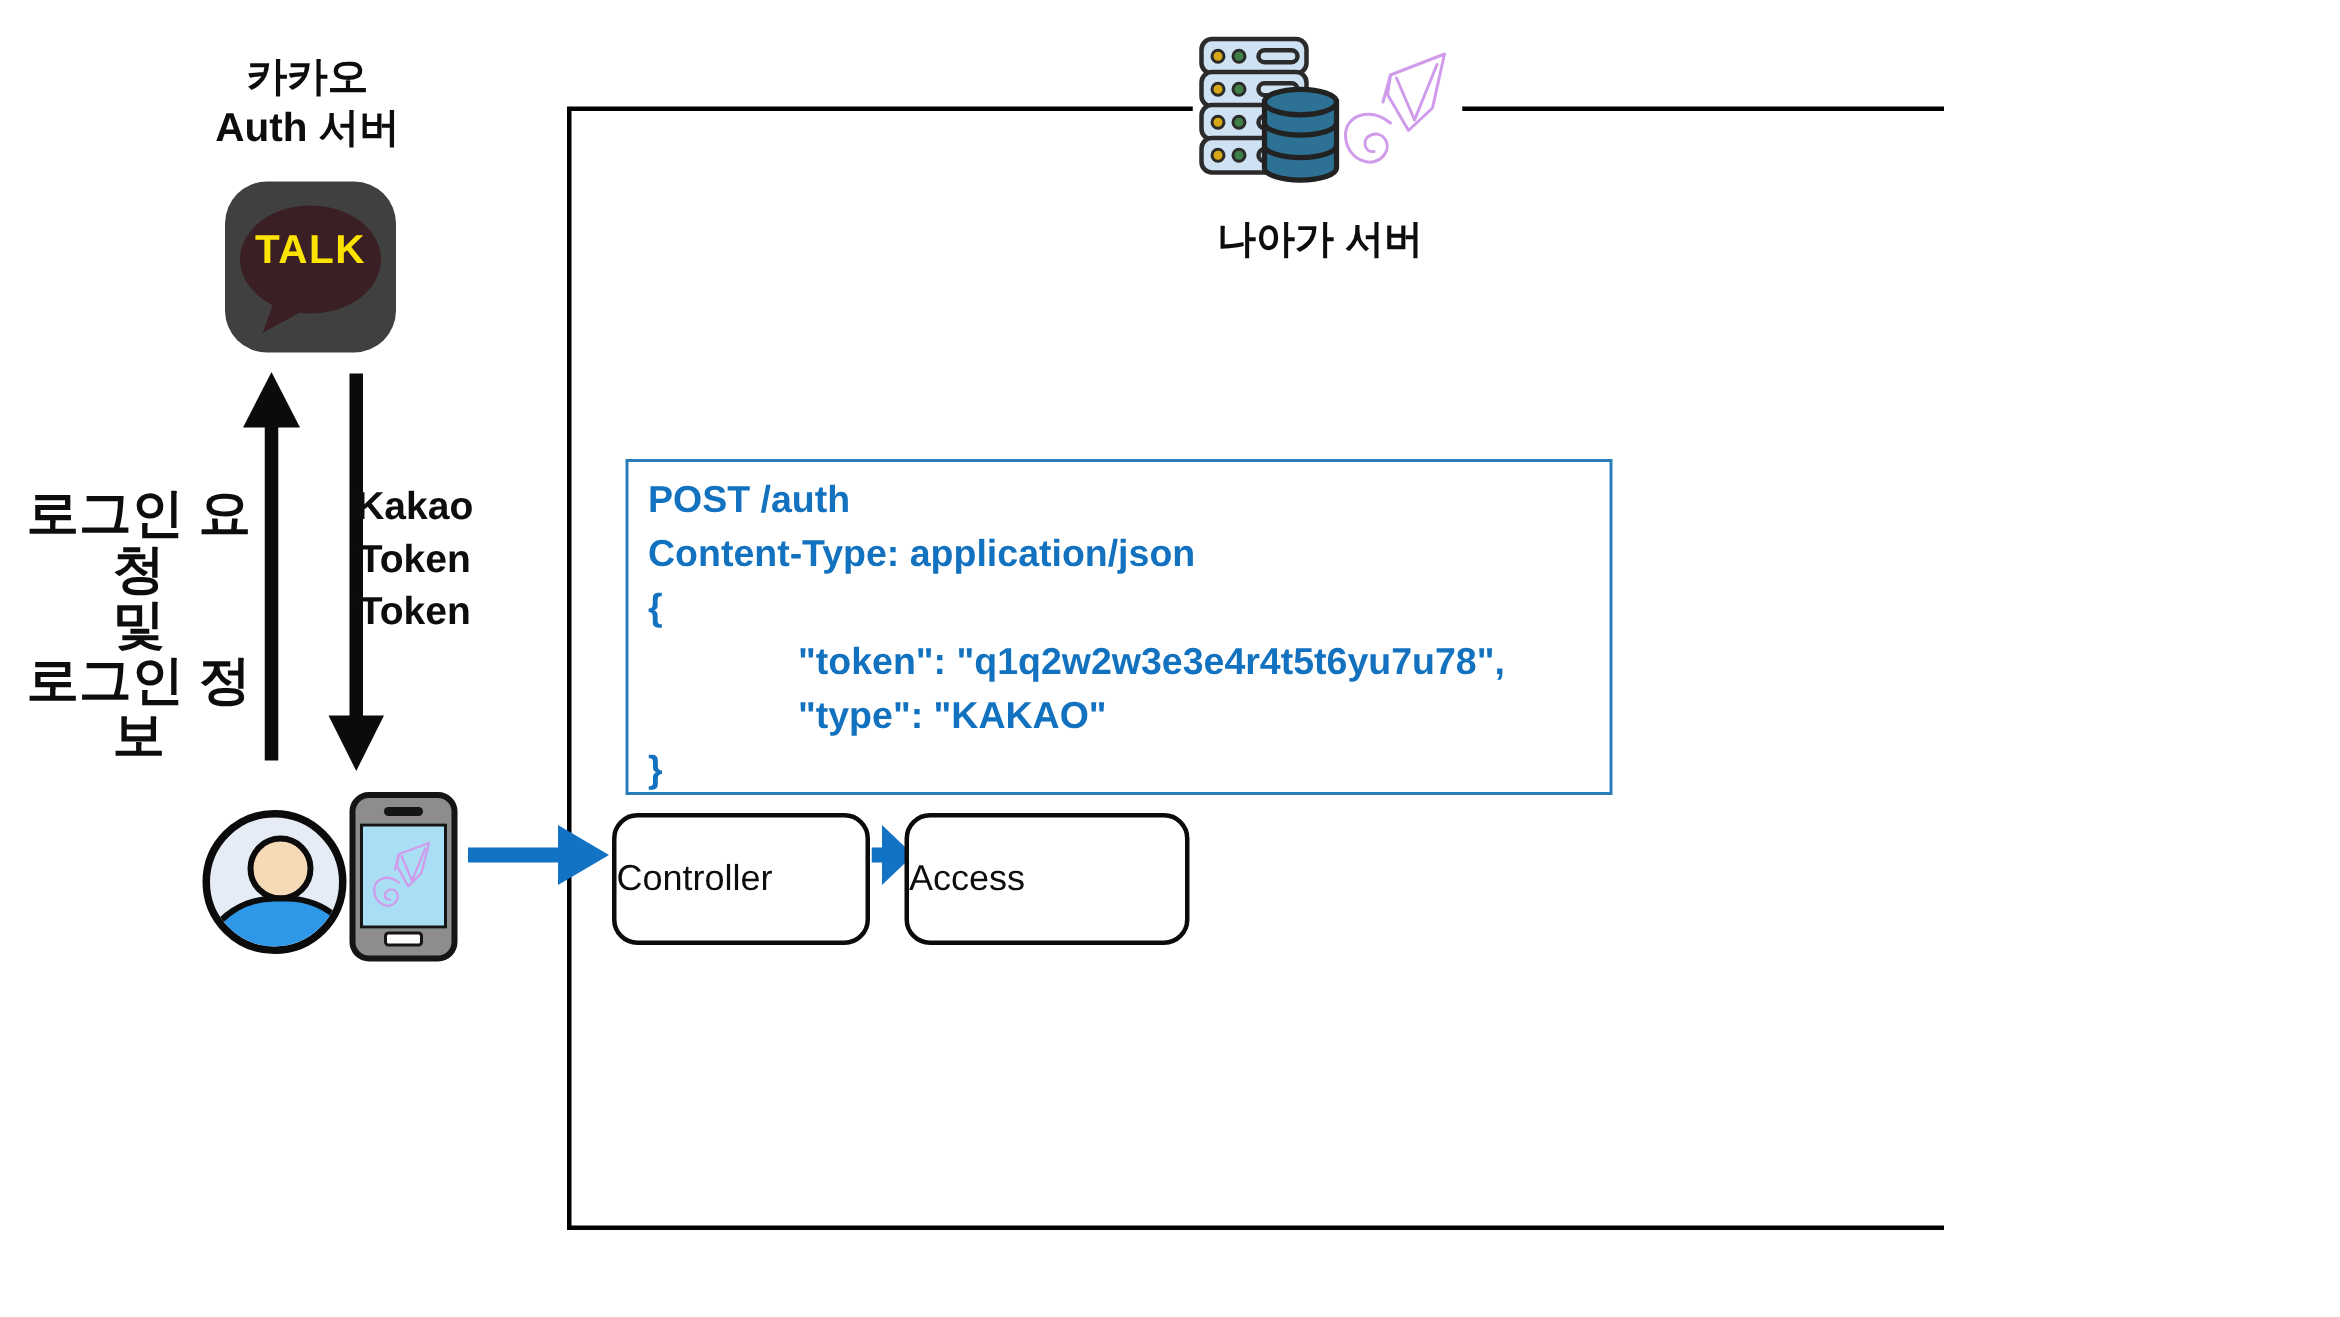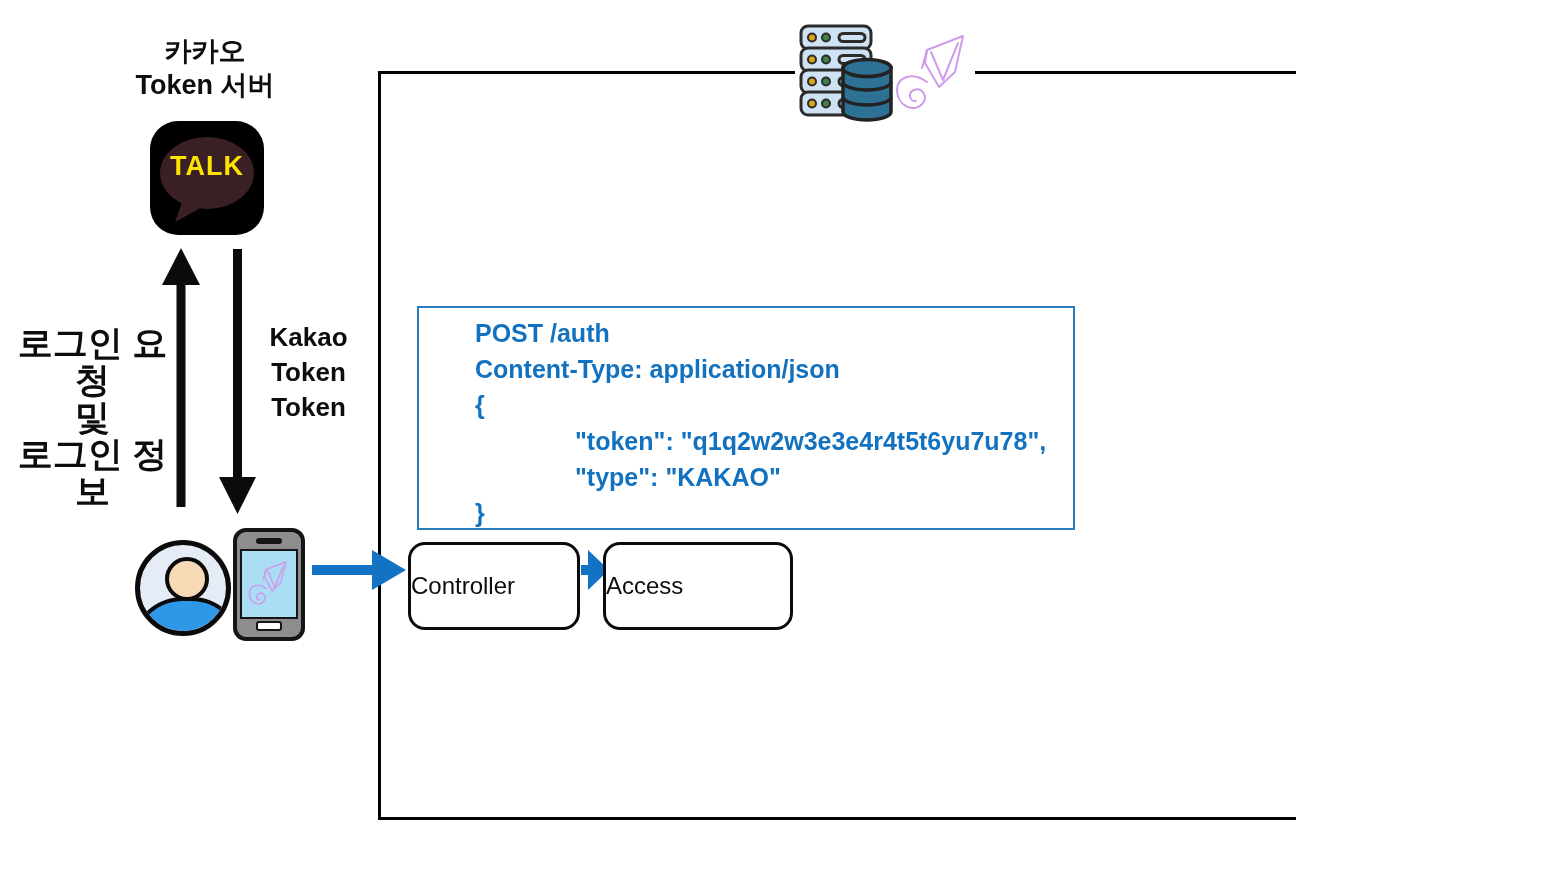--- a/index.html
+++ b/index.html
@@ -10,33 +10,33 @@
     color:#111;
   }
   .abs { position:absolute; }
   .klabel { font-weight:700; color:#0d0d0d; text-align:center; }
 
   
   .kakao-title { left:100px; top:34px; width:210px; font-size:27px; line-height:34px; }
 
   
   .kakao-icon { left:150px; top:121px; width:114px; height:114px;
-    background:#000000; border-radius:28px; }
+    background:#404040; border-radius:28px; }
   .kakao-icon svg { position:absolute; left:0; top:0; }
   .talk-text { position:absolute; left:0; top:0; width:100%; height:100%;
     display:flex; align-items:center; justify-content:center;
     padding-bottom:24px; box-sizing:border-box;
     color:#fce300; font-size:27px; font-weight:700; letter-spacing:1px; }
 
   
   .varrows { left:150px; top:244px; width:120px; height:272px; }
 
   
   .login-label { left:10px; top:324px; width:165px; font-size:35px; line-height:37px; }
-  .token-label { left:256px; top:320px; width:105px; font-size:26px; line-height:35px; }
+  .token-label { left:224px; top:320px; width:105px; font-size:26px; line-height:35px; }
 
   
   .avatar { left:135px; top:540px; width:96px; height:96px; border-radius:50%;
     background:#e6ecf6; border:5px solid #0b0b0b; overflow:hidden; box-sizing:border-box; }
   .avatar-head { position:absolute; left:25px; top:12px; width:36px; height:36px;
     border-radius:50%; background:#f6d9b5; border:4px solid #0b0b0b; }
   .avatar-body { position:absolute; left:-10px; top:52px; width:106px; height:64px;
     border-radius:53px 53px 0 0; background:#2e97e8; border:4px solid #0b0b0b; }
 
   
@@ -57,21 +57,21 @@
     border:3px solid #000; box-sizing:border-box; }
 
   
   .server-icons { left:795px; top:20px; width:180px; height:108px; }
   .server-label { left:775px; top:142px; width:210px; font-size:26px; }
 
   
   .code-box { left:417px; top:306px; width:658px; height:224px; box-sizing:border-box;
     border:2px solid #2b7cba; padding:7px 0 0 13px;
     color:#1272bf; font-size:25px; font-weight:600; }
-  .code-line { height:36px; line-height:36px; white-space:pre;margin-left:43px; }
+  .code-line { height:36px; line-height:36px; white-space:pre; }
   .code-indent { padding-left:100px; }
 
   
   .comp-box { border:3px solid #0b0b0b; border-radius:17px; box-sizing:border-box;
     background:#ffffff; display:flex; align-items:center; 
     font-size:24px; font-weight:500; color:#0d0d0d; }
   .controller-box { left:408px; top:542px; width:172px; height:88px; }
   .service-box { left:603px; top:542px; width:190px; height:88px; }
 
   
@@ -79,21 +79,21 @@
   .blue-arrow-2 { left:581px; top:550px; width:28px; height:40px; }
   svg { display:block; }
 </style>
 </head>
 <body>
 
 <div id="stage">
 
   <div class="abs klabel kakao-title">
     <div>카카오</div>
-    <div>Token 서버</div>
+    <div>Auth 서버</div>
   </div>
 
   <div class="abs kakao-icon">
     <svg width="114" height="114" viewBox="0 0 114 114">
       <ellipse cx="57" cy="52" rx="47" ry="36" fill="#3a2025"></ellipse>
       <path d="M34 76 L25 101 L56 84 Z" fill="#3a2025"></path>
     </svg>
     <div class="talk-text">TALK</div>
   </div>
 
@@ -175,20 +175,21 @@
     </g>
 
     <g transform="translate(102,10)" fill="none" stroke="#cf9bea" stroke-width="2" stroke-linejoin="round" stroke-linecap="round">
       <path d="M30 20 L66 6 L58 42 L42 57 L28 33 Z"></path>
       <path d="M34 22 L46 50 L61 13"></path>
       <path d="M30 20 L25 38"></path>
       <path d="M30 52 C 16 41 0 47 0 60 C 0 76 18 84 26 73 C 31 66 25 57 17 60 C 10 63 13 72 19 71"></path>
     </g>
   </svg>
 
+  <div class="abs klabel server-label">나아가 서버</div>
 
   <div class="abs code-box">
     <div class="code-line">POST /auth</div>
     <div class="code-line">Content-Type: application/json</div>
     <div class="code-line">{</div>
     <div class="code-line code-indent">"token": "q1q2w2w3e3e4r4t5t6yu7u78",</div>
     <div class="code-line code-indent">"type": "KAKAO"</div>
     <div class="code-line">}</div>
   </div>
 

